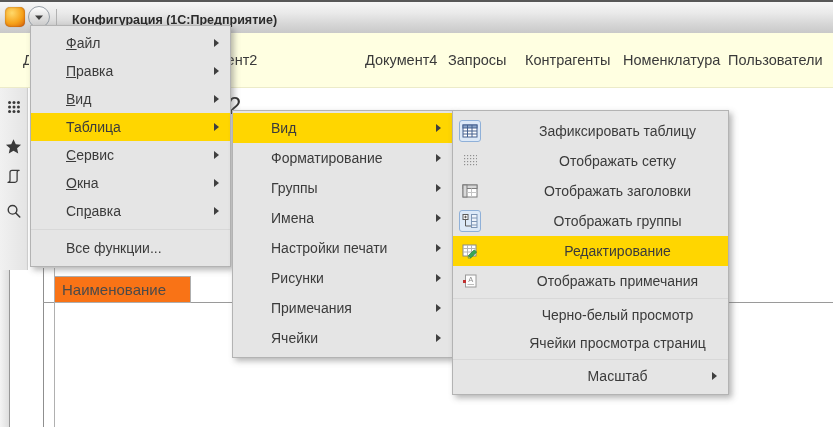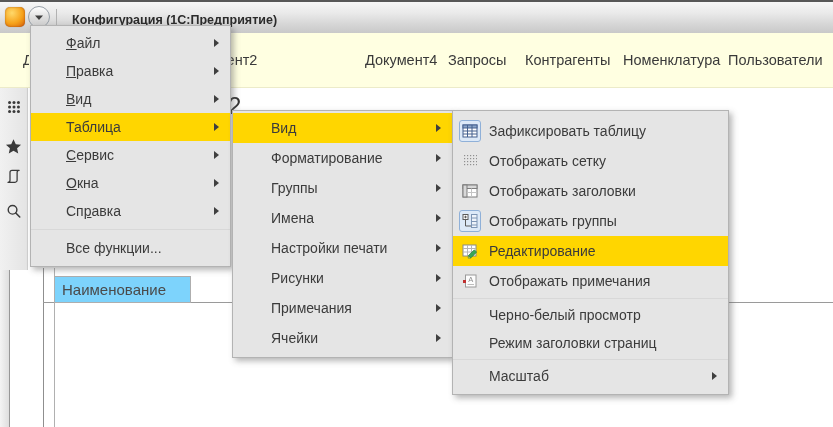--- a/index.html
+++ b/index.html
@@ -34,34 +34,34 @@
   .side-icon{position:absolute;left:0;width:27px;height:22px;display:flex;align-items:center;
              justify-content:center;cursor:pointer;}
   .side-strip{position:absolute;left:0;top:270px;width:10px;height:157px;box-sizing:border-box;
               background:linear-gradient(to right,#f4f4f4,#dedede);border-right:1px solid #979797;}
 
   
   .page-title-frag{position:absolute;left:228px;top:92px;font-size:24px;color:#333;z-index:1;}
   .vline{position:absolute;width:1px;background:#8f8f8f;z-index:1;}
   .hline{position:absolute;height:1px;background:#9a9a9a;z-index:1;}
   .tbl-header-cell{position:absolute;left:54px;top:276px;width:137px;height:27px;z-index:2;
-                   box-sizing:border-box;border:1px solid #aeaeae;background:#7dd3fc;
+                   box-sizing:border-box;border:1px solid #aeaeae;background:#f97316;
                    font-size:15px;color:#4a4a4a;line-height:25px;padding-left:7px;cursor:pointer;}
 
   
   .menu{position:absolute;background:#e5e5e5;border:1px solid #b3b3b3;box-sizing:border-box;
         box-shadow:3px 3px 6px rgba(90,90,90,.45);font-size:14px;color:#3b3b3b;}
   .menu1{left:30px;top:25px;width:201px;padding:3px 0 4px;z-index:10;}
   .menu2{left:232px;top:110px;width:221px;padding:2px 0 4px;z-index:11;}
   .menu3{left:452px;top:110px;width:277px;padding:5px 0 4px;z-index:12;}
 
   .mi{position:relative;cursor:pointer;white-space:nowrap;}
   .menu1 .mi{height:28px;line-height:28px;padding-left:35px;}
   .menu2 .mi{height:30px;line-height:30px;padding-left:38px;}
-  .menu3 .mi{height:30px;line-height:30px;padding-left:36px;}
+  .menu3 .mi{height:30px;line-height:30px;padding-left:54px;text-align:center;}
   .menu3 .mi.short{height:28px;line-height:28px;}
   .mi.hl{background:#ffd600;}
   .hk{text-decoration:underline;}
   .arrow{position:absolute;right:11px;top:50%;margin-top:-4px;width:0;height:0;
          border-left:5px solid #3f3f3f;border-top:4px solid transparent;border-bottom:4px solid transparent;}
   .msep{border-top:1px solid #d8d8d8;margin:4px 0;height:0;}
   .menu3 .msep{margin:2px 0;}
   .ibox{position:absolute;left:6px;top:4px;width:22px;height:22px;border-radius:3px;
         display:flex;align-items:center;justify-content:center;box-sizing:border-box;}
   .ibox.pressed{background:#dce9f8;border:1px solid #8fb0d8;}
@@ -275,21 +275,21 @@
           <rect x="2" y="8" width="3" height="3" fill="#c03030"></rect>
         </svg>
       </span>
       <span>Отображать примечания</span>
     </div>
     <div class="msep"></div>
     <div class="mi short">
       <span>Черно-белый просмотр</span>
     </div>
     <div class="mi short">
-      <span>Режим заголовки страниц</span>
+      <span>Ячейки просмотра страниц</span>
     </div>
     <div class="msep"></div>
     <div class="mi short">
       <span>Масштаб</span>
       <span class="arrow"></span>
     </div>
   </div>
 
 </div>
 

